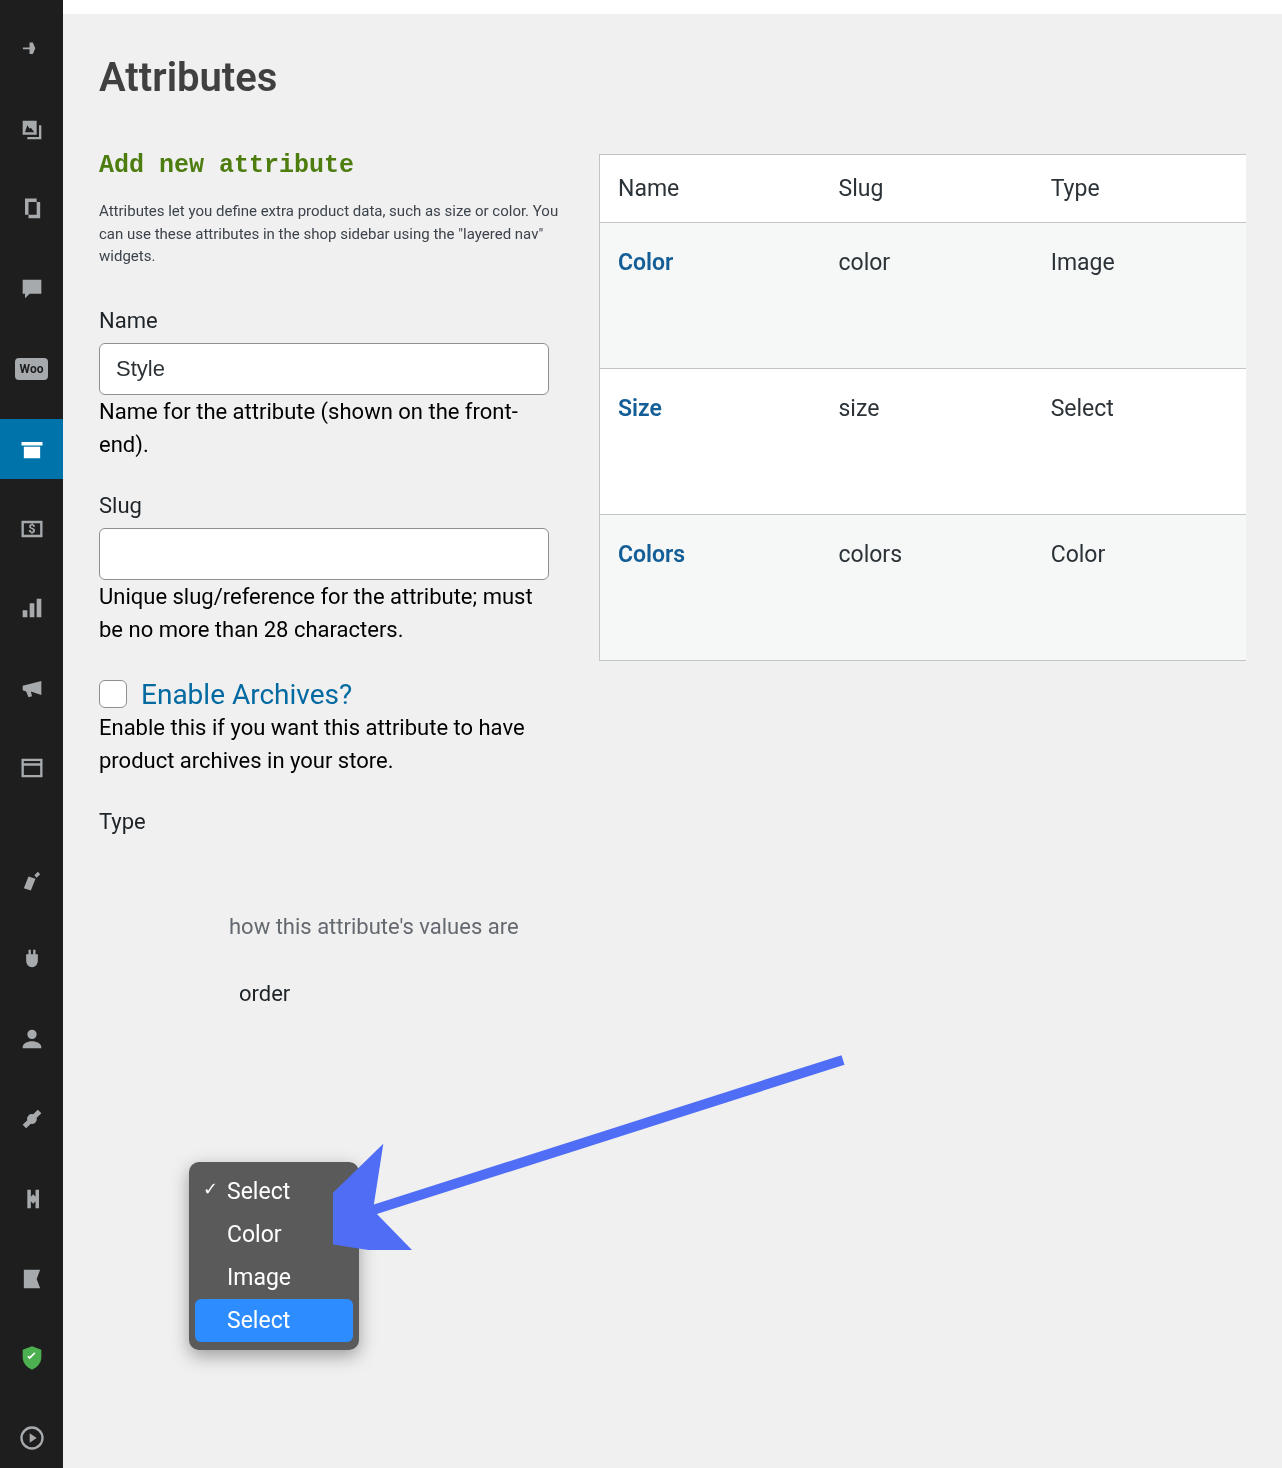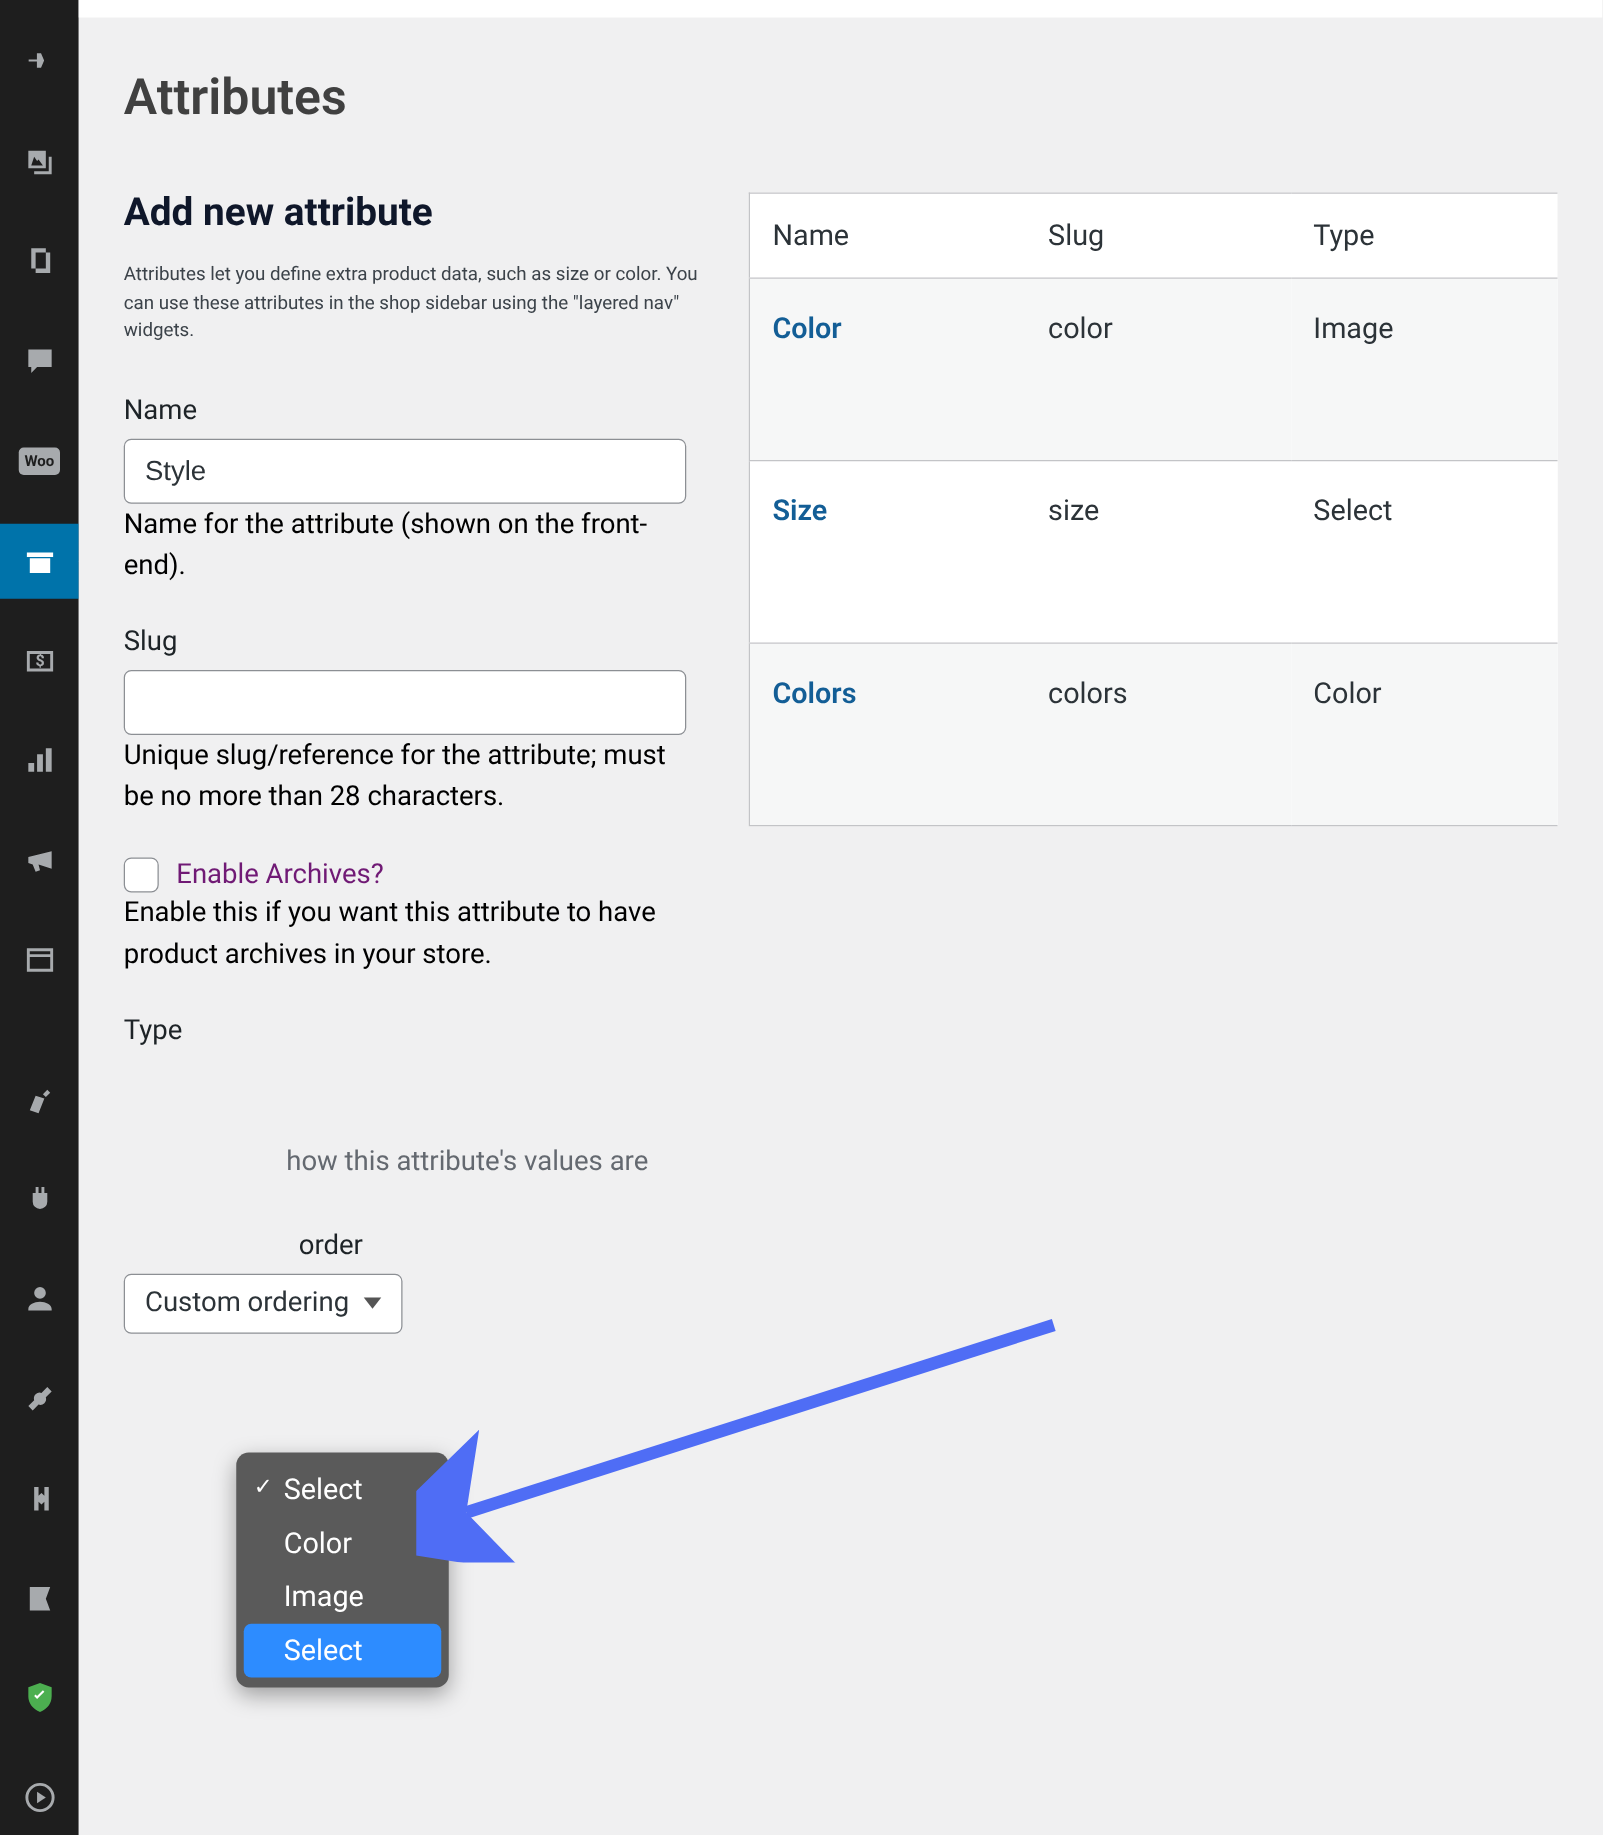--- a/index.html
+++ b/index.html
@@ -73,24 +73,25 @@
   align-items: flex-start;
 }
 .left-col { width: 460px; }
 h1 {
   font-size: 40px;
   font-weight: 600;
   color: #404040;
   margin-bottom: 50px;
 }
 h2 {
-  font-size: 31px;
+  font-size: 25px;
   font-weight: 700;
-  color: #0f172a;
+  color: #4d7c0f;
   margin-bottom: 20px;
+  font-family: Liberation Mono, monospace;
 }
 .desc {
   font-size: 15px;
   color: #3c434a;
   line-height: 1.5;
   margin-bottom: 40px;
 }
 .form-field { margin-bottom: 32px; }
 .field-label {
   font-size: 22px;
@@ -121,22 +122,22 @@
 }
 .checkbox {
   width: 28px;
   height: 28px;
   border: 1px solid #8c8f94;
   border-radius: 6px;
   background: #fff;
   cursor: pointer;
 }
 .checkbox-label {
-  font-size: 22px;
-  color: #701a75;
+  font-size: 28px;
+  color: #0369a1;
 }
 .type-help {
   font-size: 22px;
   color: #646970;
   margin-top: 80px;
   margin-left: 130px;
 }
 .select-box {
   height: 48px;
   border: 1px solid #8c8f94;
@@ -354,23 +355,20 @@
           <p class="help-text">Enable this if you want this attribute to have product archives in your store.</p>
         </div>
 
         <div class="form-field" style="margin-bottom:0">
           <label class="field-label">Type</label>
           <p class="type-help">how this attribute's values are</p>
         </div>
 
         <div class="form-field" style="margin-top:42px">
           <label class="field-label" style="margin-left:140px">order</label>
-          <div class="select-box">
-            <span>Custom ordering</span>
-          </div>
         </div>
       </div>
 
       <div class="right-col">
         <table class="attr-table">
           <thead>
             <tr>
               <th>Name</th>
               <th>Slug</th>
               <th>Type</th>

